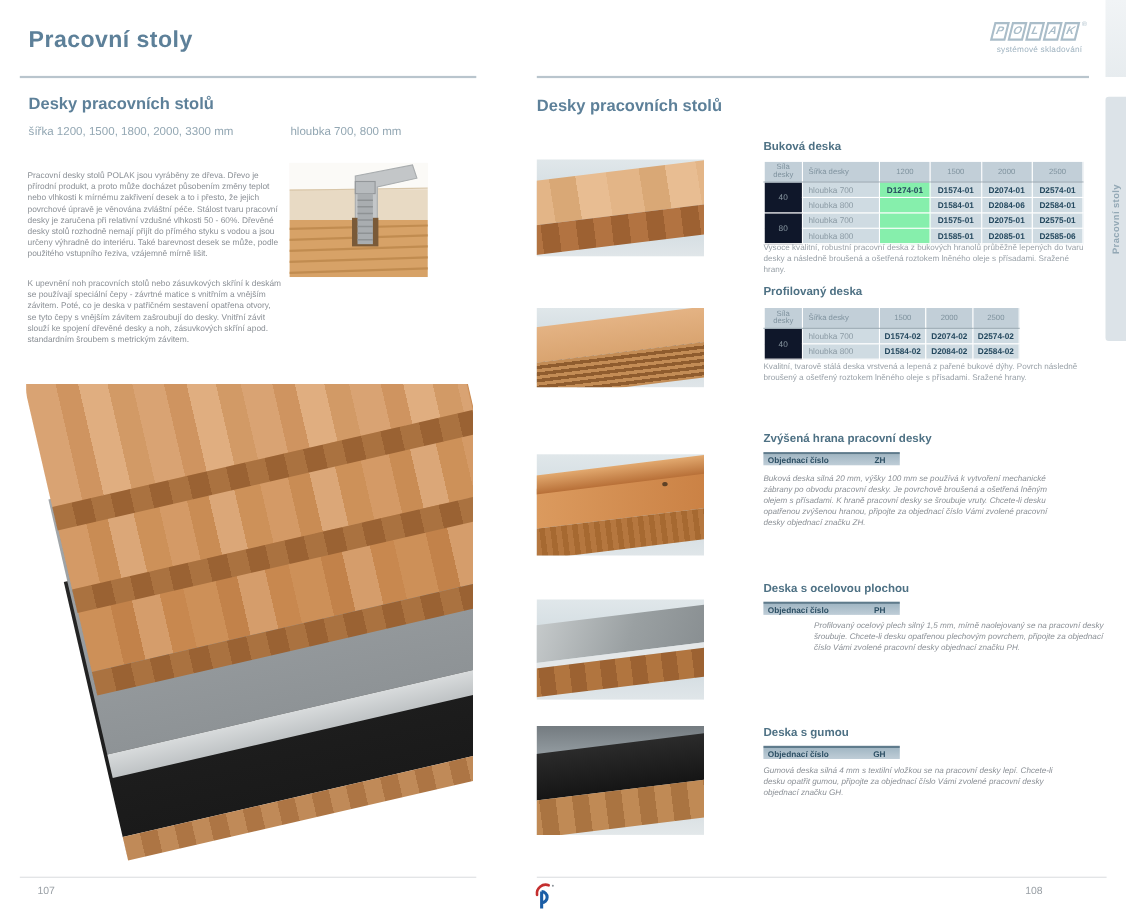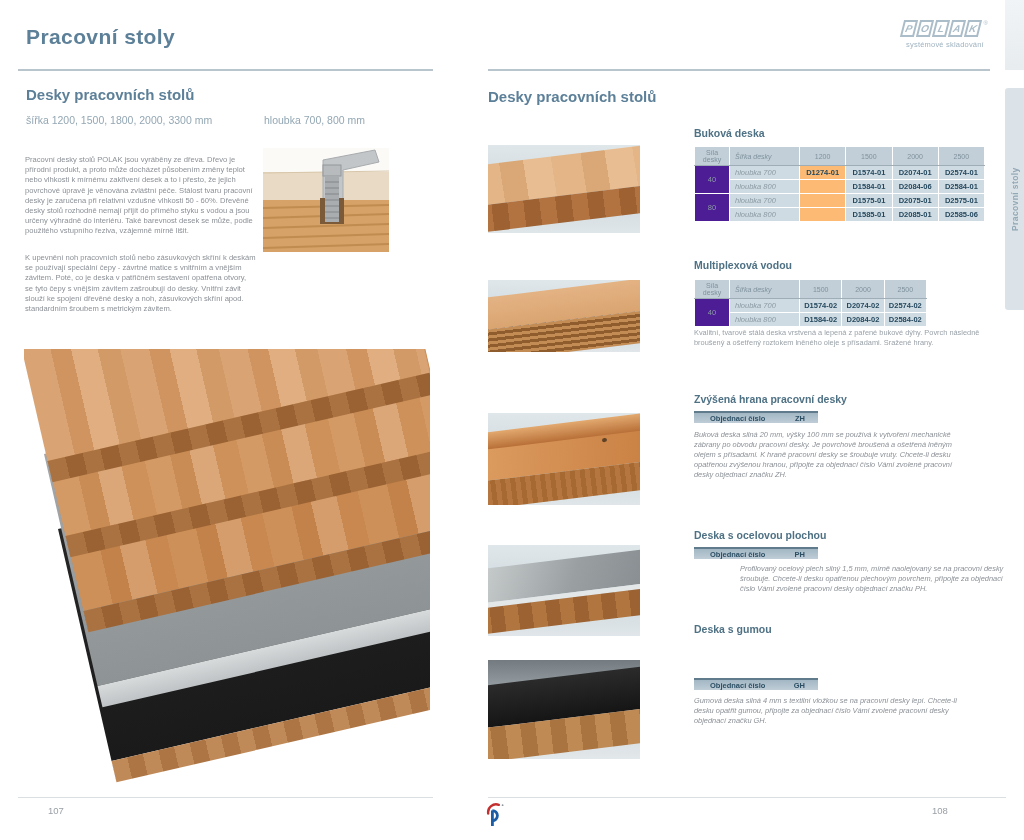--- a/index.html
+++ b/index.html
@@ -81,52 +81,52 @@
          background:linear-gradient(180deg,#e2a96f,#b87038);}
   .hole{position:absolute;right:48px;top:8px;width:5px;height:4px;border-radius:50%;background:#5f4226;}
   .p4 .slab{top:14px;} .p4 .face{height:34px;background:linear-gradient(115deg,#cdd1d2,#9aa0a2 55%,#858b8e);}
   .p4 .lip{height:5px;background:#e4e7e8;}
   .p4 .sedge{height:26px;background:repeating-linear-gradient(90deg,#b1753f 0 14px,#9c6232 14px 28px);}
   .p5 .slab{top:16px;} .p5 .face{height:42px;background:linear-gradient(180deg,#2b2b2b,#151515);}
   .p5 .sedge{height:34px;background:repeating-linear-gradient(90deg,#c08a55 0 15px,#aa7441 15px 30px);}
 
   
   .section-title{position:absolute;left:694px;font-size:10.5px;font-weight:bold;color:#4e7184;}
-  .st-bukova{top:127px;} .st-multiplex{top:259px;} .st-zh{top:393px;} .st-ph{top:529px;} .st-gh{top:623px;}
+  .st-bukova{top:127px;} .st-multiplex{top:259px;} .st-zh{top:393px;} .st-ph{top:529px;} .st-gh{top:660px;}
 
   table.ptable{position:absolute;left:694px;border-collapse:collapse;table-layout:fixed;
                border-top:1px solid #9fadb6;border-bottom:1px solid #9fadb6;}
   .t-bukova{top:146px;width:291px;}
   .t-multiplex{top:279px;width:233px;}
   .ptable th{background:#c2cfd8;color:#7f929e;font-weight:normal;font-size:7px;height:18px;
              border:1px solid #fff;border-bottom:1px solid #9fadb6;padding:0 2px;}
   .ptable td{font-size:7.5px;height:13px;border:1px solid #fff;padding:0 2px;text-align:center;}
   .ptable .c-sila{width:30px;text-align:center;}
-  .ptable .c-label{width:62px;text-align:left;padding-left:5px;font-style:italic;}
+  .ptable .c-label{width:62px;text-align:left;padding-left:5px;}
   .ptable td.c-label{background:#cfdbe2;color:#8b9aa4;}
-  .ptable td.c-sila{background:#4c1d95;color:#8b9aa4;}
+  .ptable td.c-sila{background:#0f172a;color:#8b9aa4;}
   .ptable td.val{background:#cfdbe2;color:#24485e;font-weight:bold;}
-  .ptable td.blank{background:#fdba74;}
+  .ptable td.blank{background:#86efac;}
   .ptable tr.group td{border-top:1px solid #9fadb6;}
 
   .caption{position:absolute;left:694px;width:294px;font-size:7.4px;color:#99a1a8;line-height:1.38;}
   .cap-bukova{top:220px;} .cap-multiplex{top:328px;}
 
   .order-bar{position:absolute;left:694px;width:124px;height:12px;box-sizing:border-box;
              background:linear-gradient(180deg,#a2b7c4,#bfcdd7);border-top:2px solid #5f7b8c;
-             display:flex;align-items:center;justify-content:space-between;padding:0 13px 0 16px;
+             display:flex;align-items:center;justify-content:space-between;padding:0 13px 0 4px;
              font-size:7.5px;font-weight:bold;color:#2c4f64;}
   .ob-zh{top:411px;} .ob-ph{top:547px;} .ob-gh{top:678px;}
 
   .sectext{position:absolute;left:694px;width:272px;font-size:7.4px;color:#8b9096;line-height:1.36;font-style:italic;}
   .tx-zh{top:430px;} .tx-ph{top:564px;margin-left:46px;} .tx-gh{top:696px;}
 
   
   .page-num{position:absolute;top:805px;font-size:9.5px;color:#9aa0a6;}
-  .pn-left{left:48px;} .pn-right{left:932px;}
+  .pn-left{left:34px;} .pn-right{left:932px;}
   .footer-logo{position:absolute;left:486px;top:802px;width:20px;height:26px;}
 </style>
 </head>
 <body>
 
 <div class="canvas">
 
   <div class="main-title">Pracovní stoly</div>
   <div class="rule rule-top-left"></div>
   <div class="rule rule-top-right"></div>
@@ -280,22 +280,23 @@
       </tr>
       <tr>
         <td class="c-label">hloubka 800</td>
         <td class="blank"></td>
         <td class="val">D1585-01</td>
         <td class="val">D2085-01</td>
         <td class="val">D2585-06</td>
       </tr>
     </tbody>
   </table>
-
-  <div class="section-title st-multiplex">Multiplexová vodou</div>
+  <div class="caption cap-bukova">Vysoce kvalitní, robustní pracovní deska z bukových hranolů průběžně lepených do tvaru desky a následně broušená a ošetřená roztokem lněného oleje s přísadami. Sražené hrany.</div>
+
+  <div class="section-title st-multiplex">Profilovaný deska</div>
   <table class="ptable t-multiplex">
     <thead>
       <tr>
         <th class="c-sila">Síla desky</th>
         <th class="c-label">Šířka desky</th>
         <th>1500</th>
         <th>2000</th>
         <th>2500</th>
       </tr>
     </thead>

